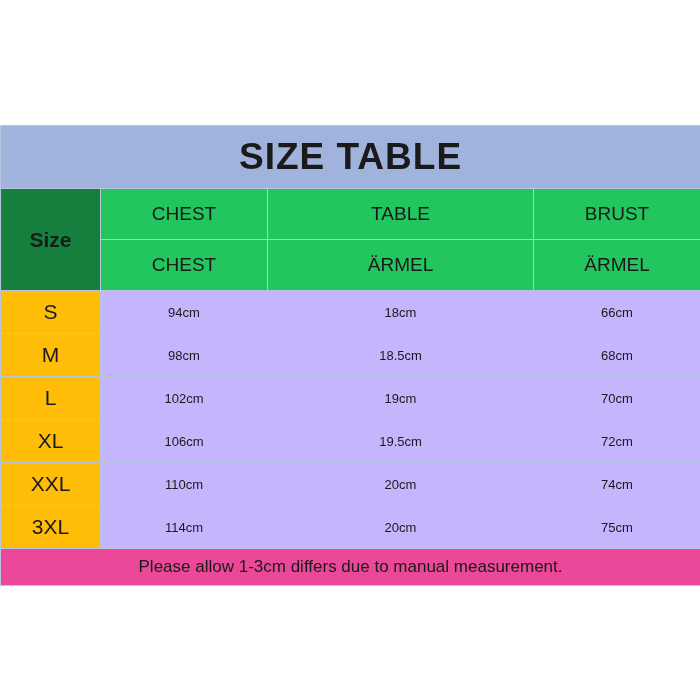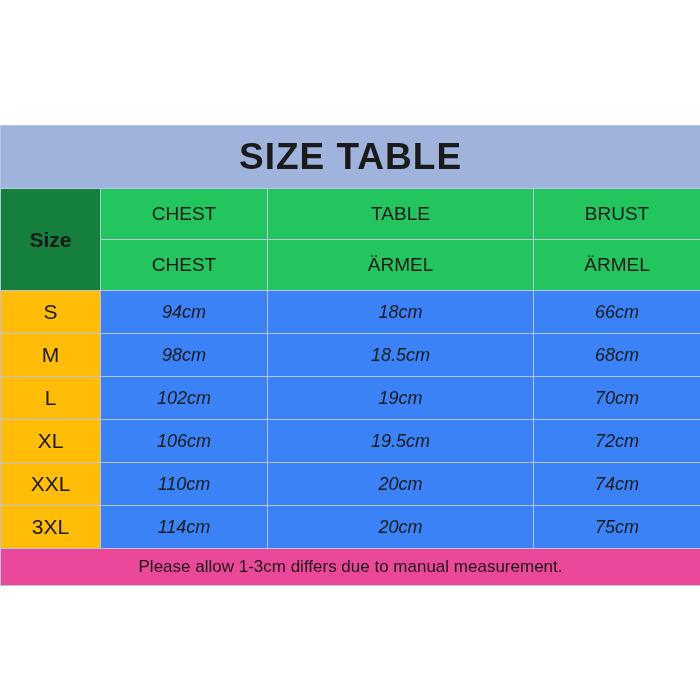--- a/index.html
+++ b/index.html
@@ -56,25 +56,24 @@
     color: #111111;
   }
   .size-cell {
     background: #ffbd08;
     height: 42px;
     font-size: 21px;
     color: #ffffff;
     font-weight: normal;
   }
   .data-cell {
-    background: #3b82f6;
+    background: #c4b5fd;
     height: 42px;
-    font-size: 18px;
+    font-size: 13px;
     color: #1a1a1a;
-    font-style: italic;
   }
   .note-cell {
     background: #ec4899;
     height: 36px;
     font-size: 17px;
     color: #1a1a1a;
   }
   .col-size { width: 100px; }
   .col-chest { width: 167px; }
   .col-sleeve { width: 266px; }

